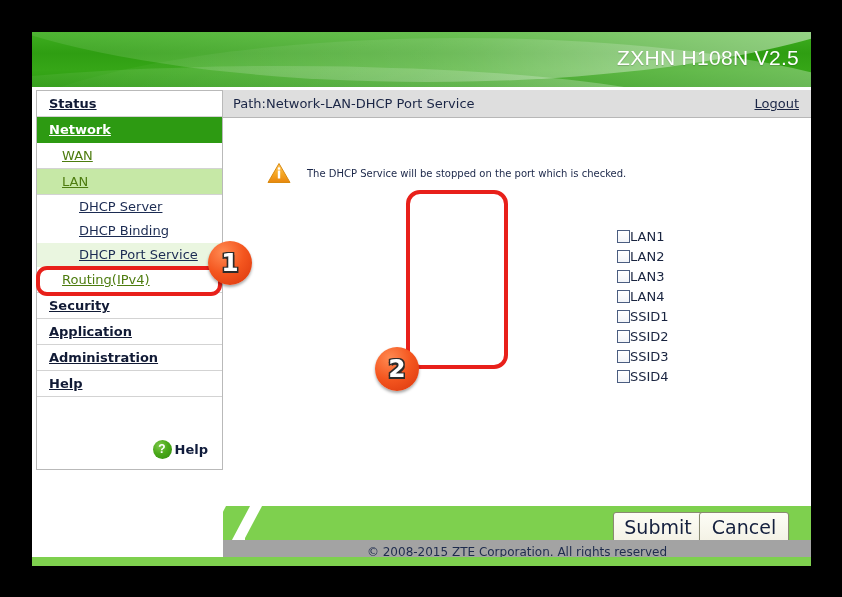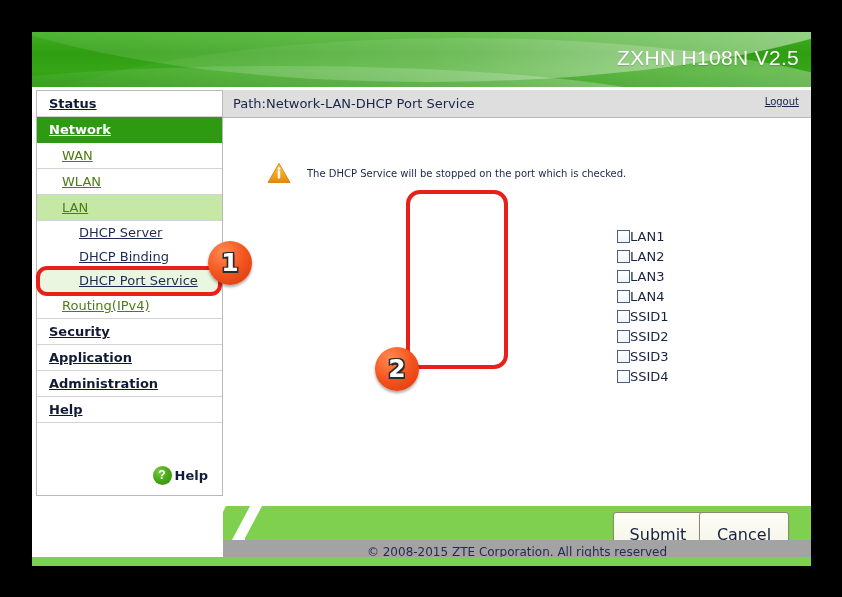--- a/index.html
+++ b/index.html
@@ -171,21 +171,21 @@
     position: absolute;
     left: 10px;
     top: 6px;
     font-size: 13px;
     color: #1a2545;
   }
   .pathbar .logout {
     position: absolute;
     right: 12px;
     top: 6px;
-    font-size: 10px;
+    font-size: 13px;
     color: #1a2545;
     text-decoration: underline;
     cursor: pointer;
   }
 
   .panel {
     position: relative;
     height: 414px;
     background: #ffffff;
   }
@@ -265,25 +265,25 @@
     transform: skewX(-28deg);
   }
   .btn {
     position: absolute;
     top: 6px;
     height: 22px;
     min-width: 68px;
     background: linear-gradient(180deg, #fdfdf6 0%, #f3f1e4 100%);
     border: 1px solid #8a8a72;
     border-radius: 3px;
-    font-size: 16px;
+    font-size: 19px;
     color: #14203e;
     font-family: "DejaVu Sans", "Liberation Sans", sans-serif;
     cursor: pointer;
-    padding: 12px 10px;
+    padding: 4px 10px;
     line-height: 20px;
     text-align: center;
     box-shadow: 0 1px 1px rgba(0,0,0,0.18);
   }
   #submit-button { right: 108px; }
   #cancel-button { right: 22px; }
 
   
   .copyright-bar {
     position: absolute;
@@ -365,21 +365,20 @@
       <div class="swoosh2"></div>
       <div class="swoosh3"></div>
       <div class="model-title">ZXHN H108N V2.5</div>
     </div>
 
     <div class="sidebar">
       <div id="menu-container">
           <div class="menu-item top">Status</div>
           <div class="menu-item top active">Network</div>
           <div class="menu-item sub">WAN</div>
-          <div class="menu-item sub">WLAN</div>
           <div class="menu-item sub active">LAN</div>
           <div class="menu-item sub2">DHCP Server</div>
           <div class="menu-item sub2">DHCP Binding</div>
           <div class="menu-item sub2 selected">DHCP Port Service</div>
           <div class="menu-item sub">Routing(IPv4)</div>
           <div class="menu-item top">Security</div>
           <div class="menu-item top">Application</div>
           <div class="menu-item top">Administration</div>
           <div class="menu-item top">Help</div>
         </div>

